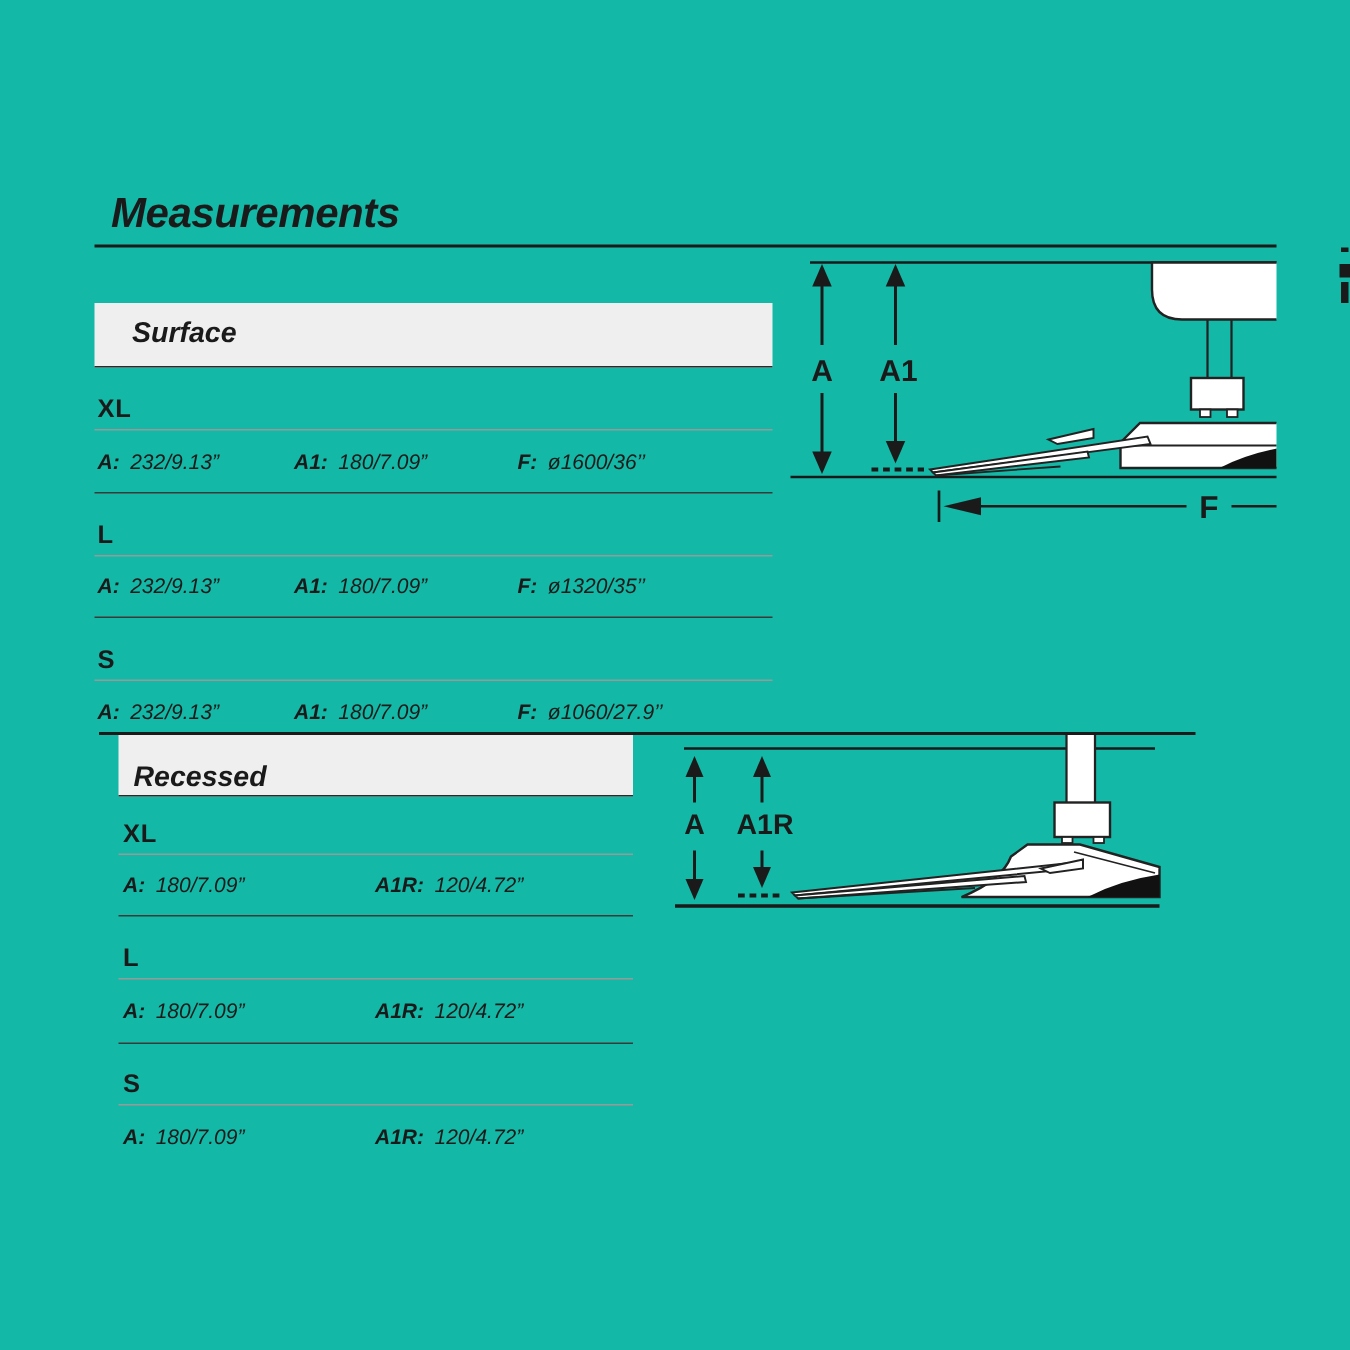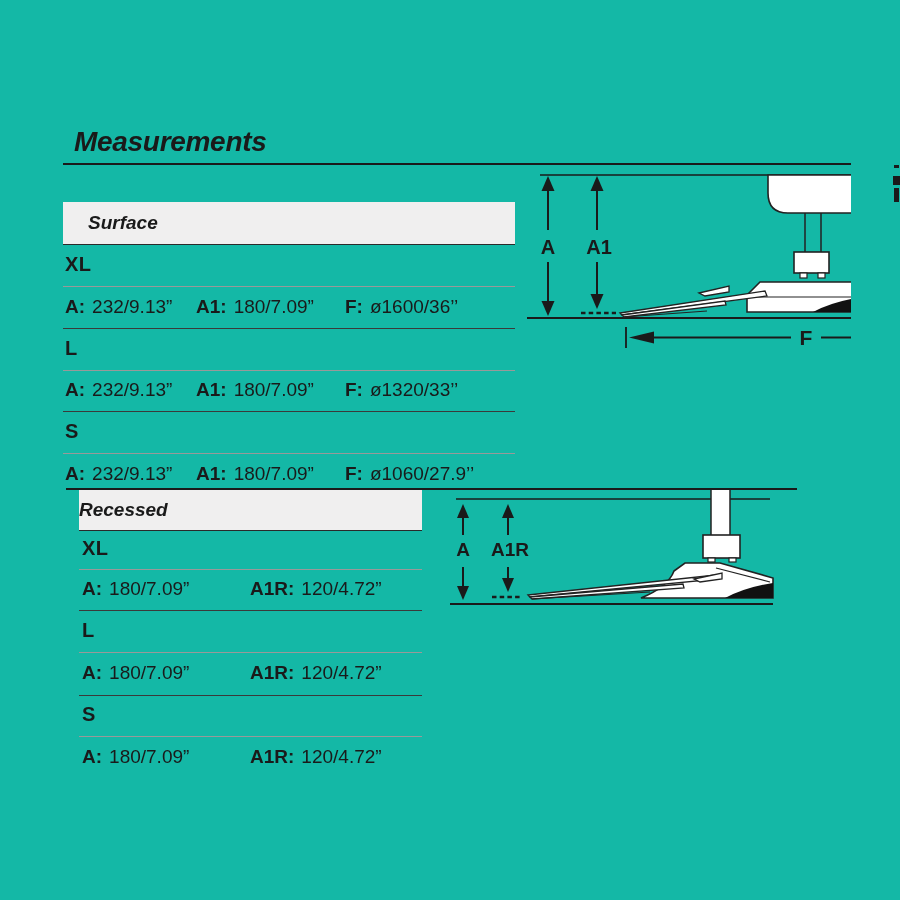--- a/index.html
+++ b/index.html
@@ -14,27 +14,27 @@
     letter-spacing:-0.3px;color:#1a1a1a;white-space:nowrap;
   }
   .spec-table{position:absolute;}
   .trow{position:relative;box-sizing:border-box;width:100%;}
   .thead{
     background:#f0efef;display:flex;align-items:center;
     font-size:19px;font-weight:bold;font-style:italic;color:#1a1a1a;
     border-bottom:1.5px solid #2a2a2a;
   }
   .tsize{
-    display:flex;align-items:center;padding-bottom:3px;box-sizing:border-box;
-    font-size:20px;font-weight:bold;letter-spacing:0.5px;
+    display:flex;align-items:flex-end;padding-bottom:3px;box-sizing:border-box;
+    font-size:17px;font-weight:bold;letter-spacing:0.5px;
     border-bottom:1.2px solid #999;
   }
   .tdata{border-bottom:1.4px solid #3a3a3a;}
   .tdata.last{border-bottom:none;}
-  .spec{position:absolute;top:50%;transform:translateY(-54%);white-space:nowrap;font-size:19px;}
+  .spec{position:absolute;top:50%;transform:translateY(-54%);white-space:nowrap;font-size:14px;font-style:italic;}
   .spec b{font-weight:bold;margin-right:7px;}
   .spec .val{font-weight:normal;}
   svg text{font-family:"Liberation Sans","DejaVu Sans",sans-serif;font-weight:bold;fill:#1a1a1a;}
   .artifact{position:absolute;background:#1a1a1a;}
 </style>
 </head>
 <body>
 
 <div id="canvas">
 
@@ -56,21 +56,21 @@
       <span class="spec" style="left:133px"><b>A1:</b><span class="val">180/7.09”</span></span>
       <span class="spec" style="left:282px"><b>F:</b><span class="val">ø1600/36’’</span></span>
     </div>
 
     <div class="trow tsize" style="height:42px;padding-left:2px;">
       <span>L</span>
     </div>
     <div class="trow tdata" style="height:41px;">
       <span class="spec" style="left:2px"><b>A:</b><span class="val">232/9.13”</span></span>
       <span class="spec" style="left:133px"><b>A1:</b><span class="val">180/7.09”</span></span>
-      <span class="spec" style="left:282px"><b>F:</b><span class="val">ø1320/33’’</span></span>
+      <span class="spec" style="left:282px"><b>F:</b><span class="val">ø1320/35’’</span></span>
     </div>
 
     <div class="trow tsize" style="height:42px;padding-left:2px;">
       <span>S</span>
     </div>
     <div class="trow tdata last" style="height:42px;">
       <span class="spec" style="left:2px"><b>A:</b><span class="val">232/9.13”</span></span>
       <span class="spec" style="left:133px"><b>A1:</b><span class="val">180/7.09”</span></span>
       <span class="spec" style="left:282px"><b>F:</b><span class="val">ø1060/27.9’’</span></span>
     </div>
@@ -126,21 +126,21 @@
   </svg>
 
   <div class="artifact" style="left:894px;top:165px;width:5px;height:3px;"></div>
   <div class="artifact" style="left:893px;top:176px;width:7px;height:9px;"></div>
   <div class="artifact" style="left:894px;top:188px;width:5px;height:14px;"></div>
 
   <div class="hline" style="left:66px;top:488px;width:731px;height:2.3px;"></div>
 
   <div class="spec-table" style="left:79px;top:490px;width:343px;">
 
-    <div class="trow thead" style="height:41px;">
+    <div class="trow thead" style="height:41px;padding-left:10px;align-items:flex-end;">
       <span>Recessed</span>
     </div>
 
     <div class="trow tsize" style="height:39px;padding-left:3px;">
       <span>XL</span>
     </div>
     <div class="trow tdata" style="height:41px;">
       <span class="spec" style="left:3px"><b>A:</b><span class="val">180/7.09”</span></span>
       <span class="spec" style="left:171px"><b>A1R:</b><span class="val">120/4.72”</span></span>
     </div>

